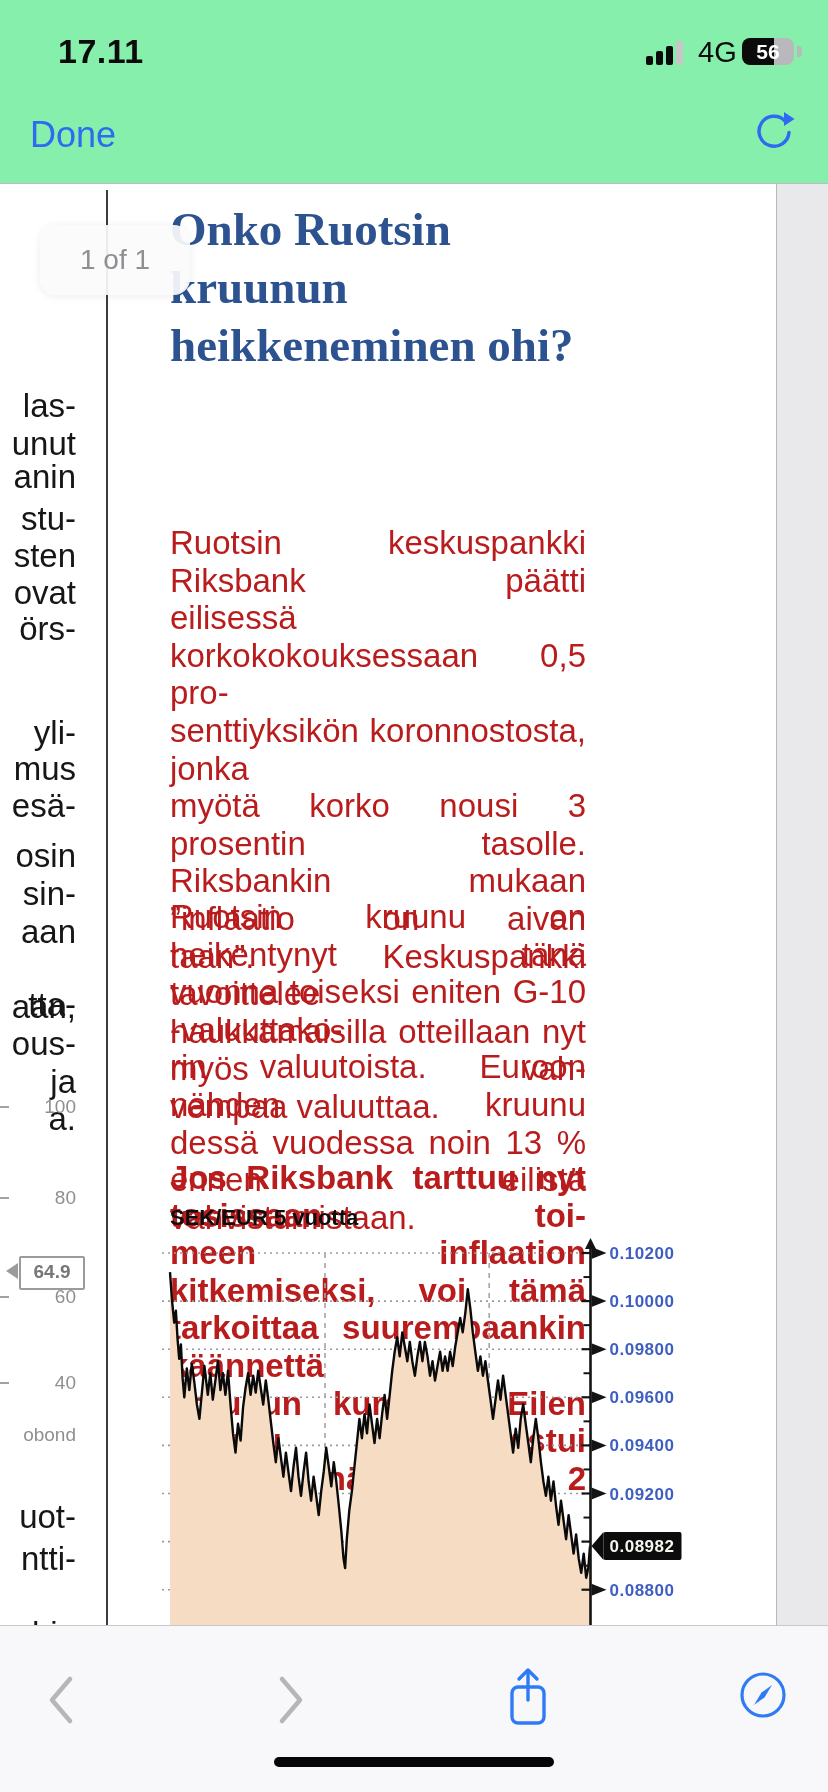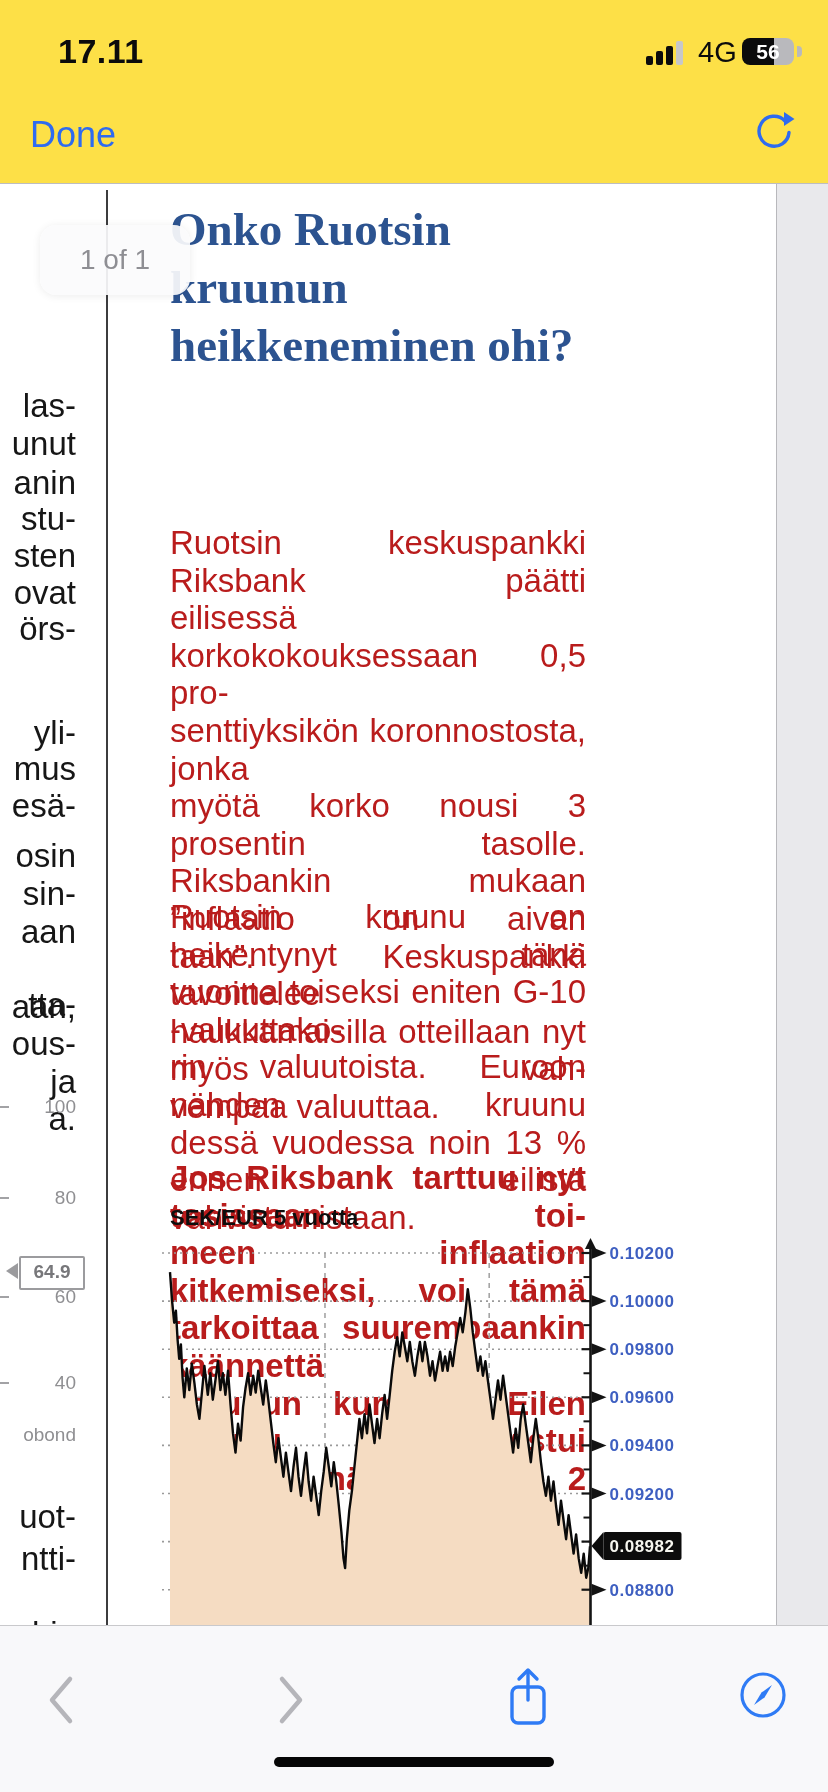--- a/index.html
+++ b/index.html
@@ -1,19 +1,19 @@
 <!DOCTYPE html>
 <html><head>
 <meta charset="utf-8">
 <style>
   html,body{margin:0;padding:0;background:#dcdcde;}
   .screen{position:relative;width:828px;height:1792px;background:#ffffff;overflow:hidden;
           font-family:"Liberation Sans",sans-serif;-webkit-font-smoothing:antialiased;}
   
-  .top-chrome{position:absolute;left:0;top:0;width:828px;height:183px;background:#fde047;
+  .top-chrome{position:absolute;left:0;top:0;width:828px;height:183px;background:#86efac;
               border-bottom:1px solid #bdbdc0;z-index:40;}
   .status-time{position:absolute;left:58px;top:32px;font-size:34px;font-weight:700;color:#0b0b0c;letter-spacing:.5px;}
   .sig{position:absolute;left:646px;top:40px;width:42px;height:25px;}
   .sig i{position:absolute;bottom:0;width:7px;border-radius:2px;background:#0b0b0c;}
   .sig i:nth-child(1){left:0;height:9px;}
   .sig i:nth-child(2){left:10px;height:14px;}
   .sig i:nth-child(3){left:20px;height:19px;}
   .sig i:nth-child(4){left:30px;height:24px;background:#c7c7c9;}
   .net{position:absolute;left:698px;top:36px;font-size:29px;color:#0b0b0c;}
   .batt{position:absolute;left:742px;top:38px;width:52px;height:27px;border-radius:8px;
@@ -54,21 +54,21 @@
 </style>
 </head>
 <body>
 
 <div class="screen">
 
   <div class="page">
     <div class="leftcol" id="leftcol">
         <div class="frag" style="top: 203px;">las-</div>
         <div class="frag" style="top: 241px; text-align: center;">unut</div>
-        <div class="frag" style="top: 280px; margin-left: 28px;">anin</div>
+        <div class="frag" style="top: 274px; margin-left: 28px;">anin</div>
         <div class="frag" style="top: 316px;">stu-</div>
         <div class="frag" style="top: 353px;">sten</div>
         <div class="frag" style="top: 390px;">ovat</div>
         <div class="frag" style="top: 426px;">örs-</div>
         <div class="frag" style="top: 530px;">yli-</div>
         <div class="frag" style="top: 566px;">mus</div>
         <div class="frag" style="top: 603px;">esä-</div>
         <div class="frag" style="top: 653px;">osin</div>
         <div class="frag" style="top: 691px;">sin-</div>
         <div class="frag" style="top: 729px;">aan</div>

